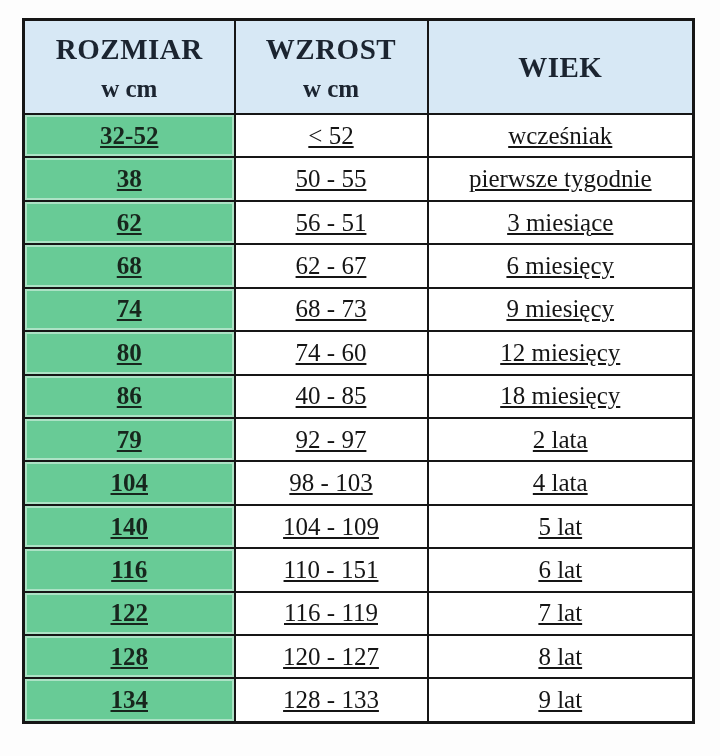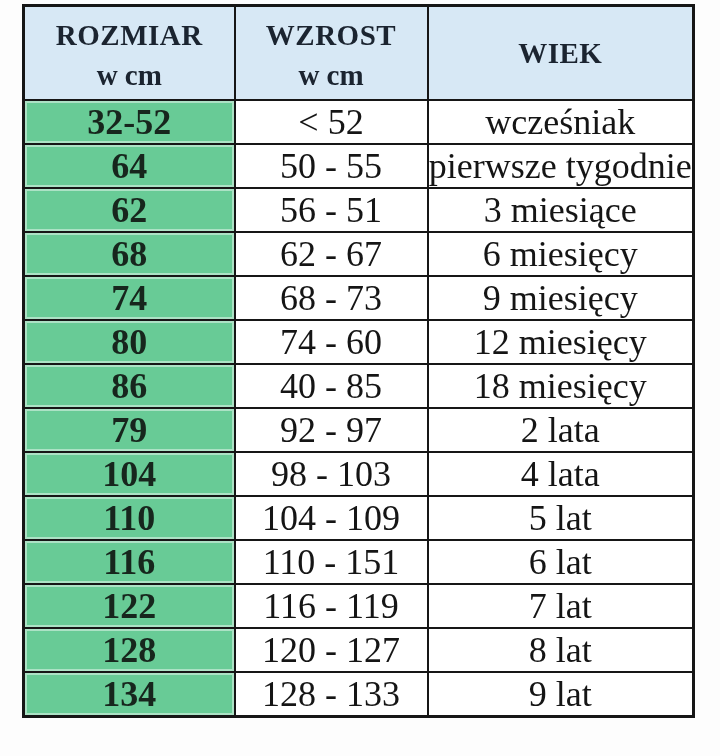--- a/index.html
+++ b/index.html
@@ -12,21 +12,21 @@
   }
   .stage {
     position: relative;
     width: 720px;
     height: 756px;
     overflow: hidden;
   }
   table.size-chart {
     position: absolute;
     left: 22px;
-    top: 4px;
+    top: 18px;
     width: 670px;
     height: 706px;
     border-collapse: collapse;
     table-layout: fixed;
     border: 3px solid var(--border-color);
     background: #ffffff;
   }
   .size-chart th, .size-chart td {
     border: 2px solid var(--border-color);
     text-align: center;
@@ -39,29 +39,30 @@
     background: var(--header-bg);
     color: var(--header-text);
     font-weight: bold;
   }
   .hdr-title {
     font-size: 29px;
     line-height: 34px;
     letter-spacing: 0.5px;
   }
   .hdr-sub {
-    font-size: 29px;
+    font-size: 25px;
     line-height: 28px;
     margin-top: 9px;
   }
   .size-chart tbody td {
     height: 40px;
-    font-size: 36px;
+    font-size: 25px;
     color: var(--body-text);
     background: #ffffff;
+    text-decoration: underline;
   }
   .size-chart tbody td.size-cell {
     background: var(--size-col-bg);
     font-weight: bold;
     color: var(--size-text);
     box-shadow: inset 0 0 0 2px rgba(255,255,255,0.45);
   }
 </style>
 </head>
 <body>
@@ -88,21 +89,21 @@
         </th>
       </tr>
     </thead>
     <tbody>
         <tr>
     <td class="size-cell">32-52</td>
     <td class="height-cell">&lt; 52</td>
     <td class="age-cell">wcześniak</td>
   </tr>
         <tr>
-    <td class="size-cell">64</td>
+    <td class="size-cell">38</td>
     <td class="height-cell">50 - 55</td>
     <td class="age-cell">pierwsze tygodnie</td>
   </tr>
         <tr>
     <td class="size-cell">62</td>
     <td class="height-cell">56 - 51</td>
     <td class="age-cell">3 miesiące</td>
   </tr>
         <tr>
     <td class="size-cell">68</td>
@@ -128,21 +129,21 @@
     <td class="size-cell">79</td>
     <td class="height-cell">92 - 97</td>
     <td class="age-cell">2 lata</td>
   </tr>
         <tr>
     <td class="size-cell">104</td>
     <td class="height-cell">98 - 103</td>
     <td class="age-cell">4 lata</td>
   </tr>
         <tr>
-    <td class="size-cell">110</td>
+    <td class="size-cell">140</td>
     <td class="height-cell">104 - 109</td>
     <td class="age-cell">5 lat</td>
   </tr>
         <tr>
     <td class="size-cell">116</td>
     <td class="height-cell">110 - 151</td>
     <td class="age-cell">6 lat</td>
   </tr>
         <tr>
     <td class="size-cell">122</td>

